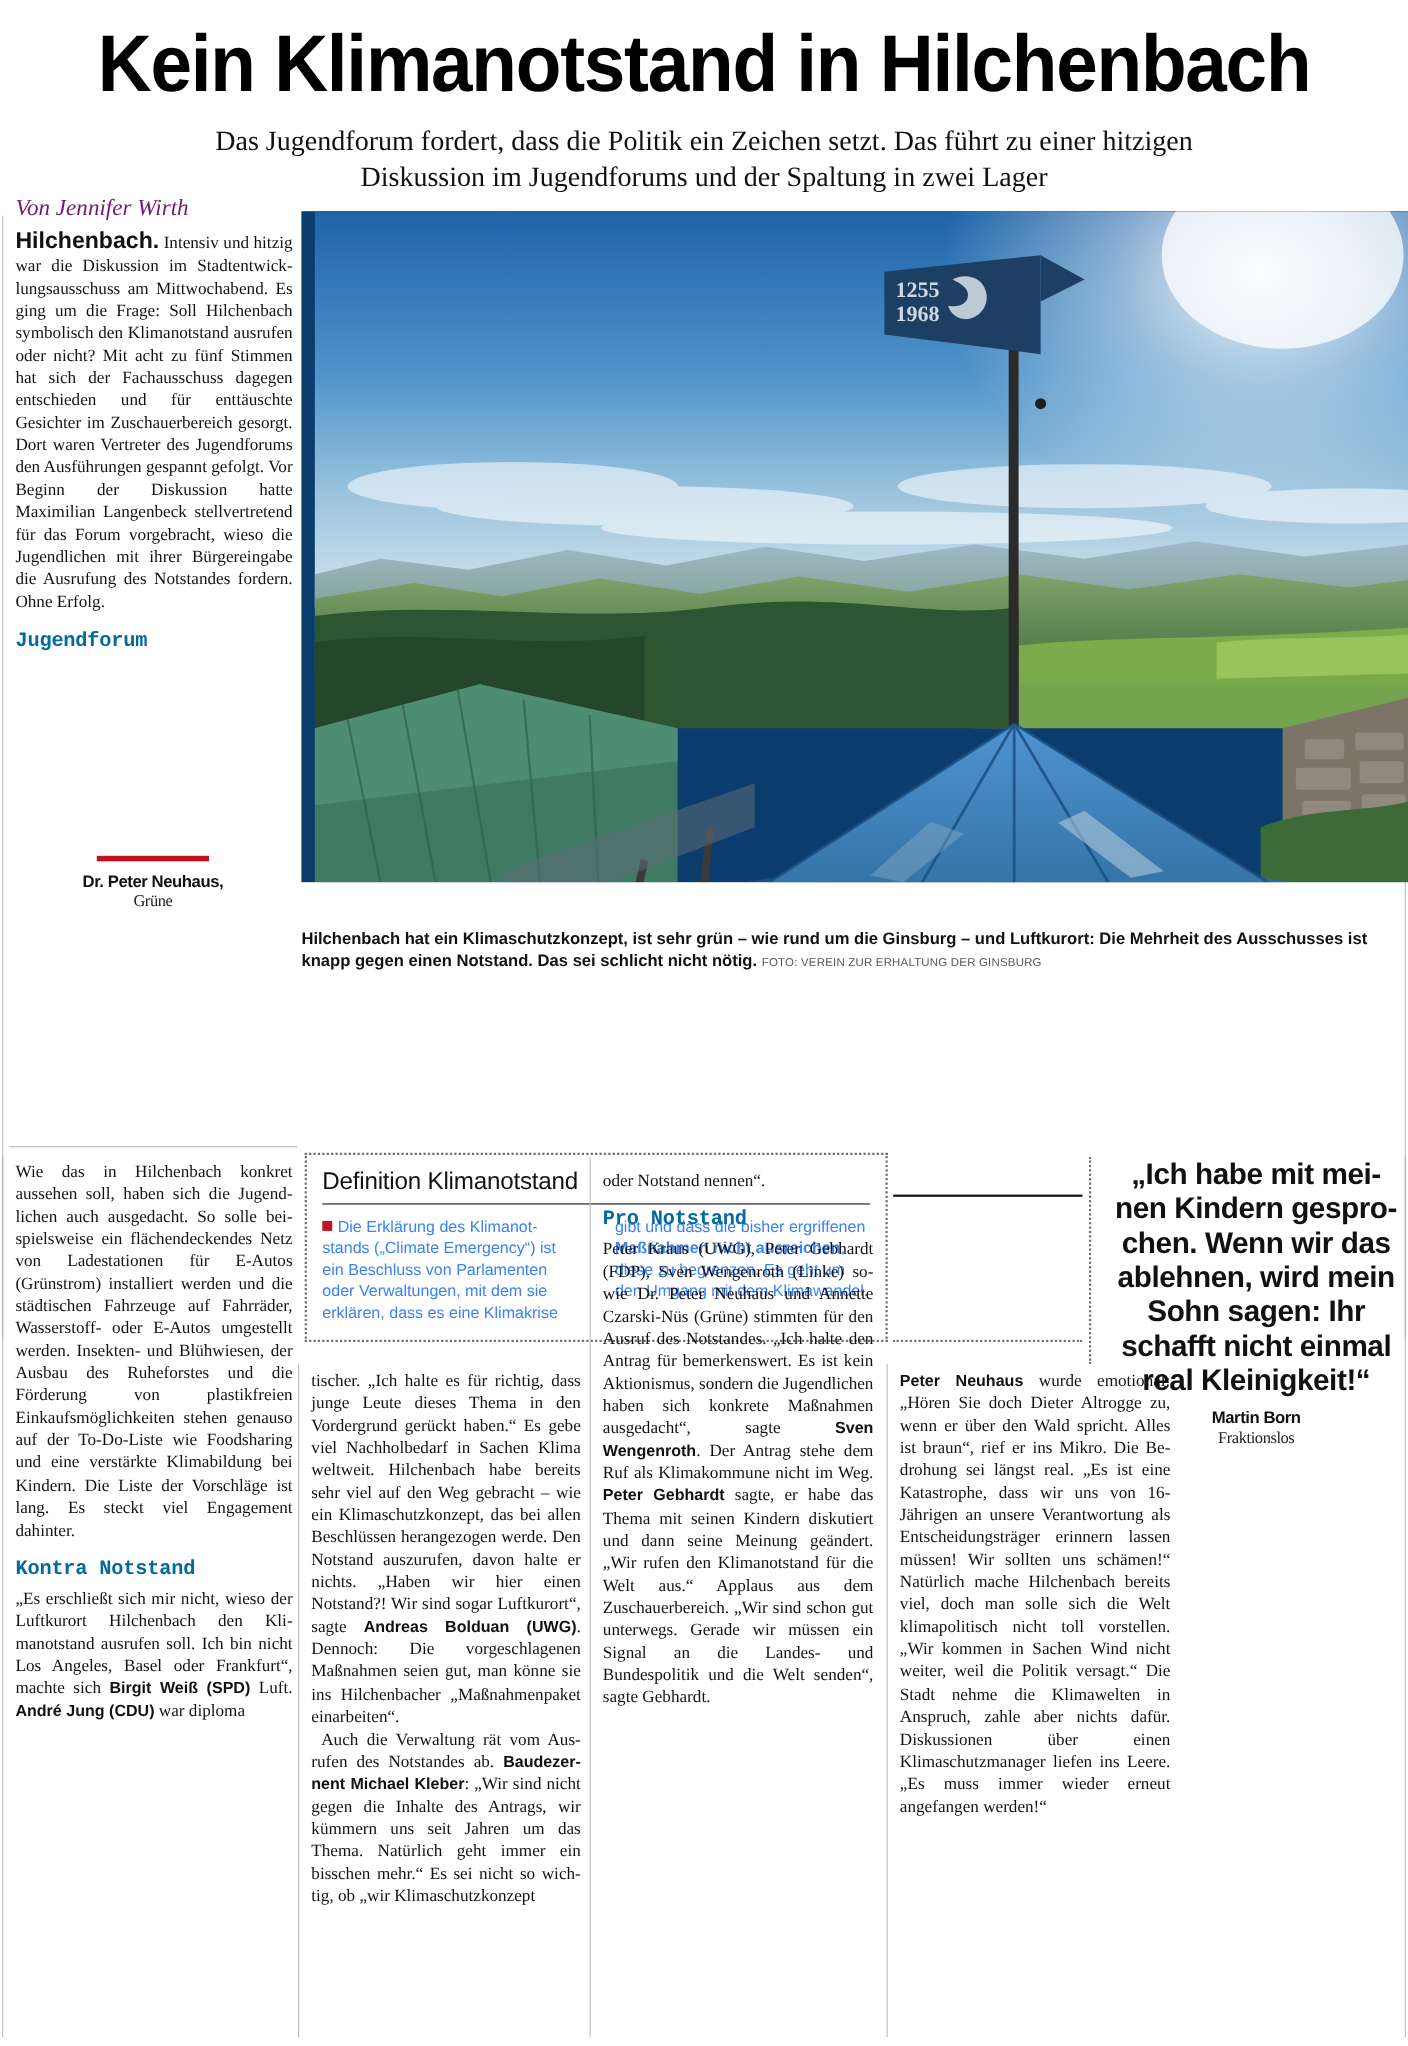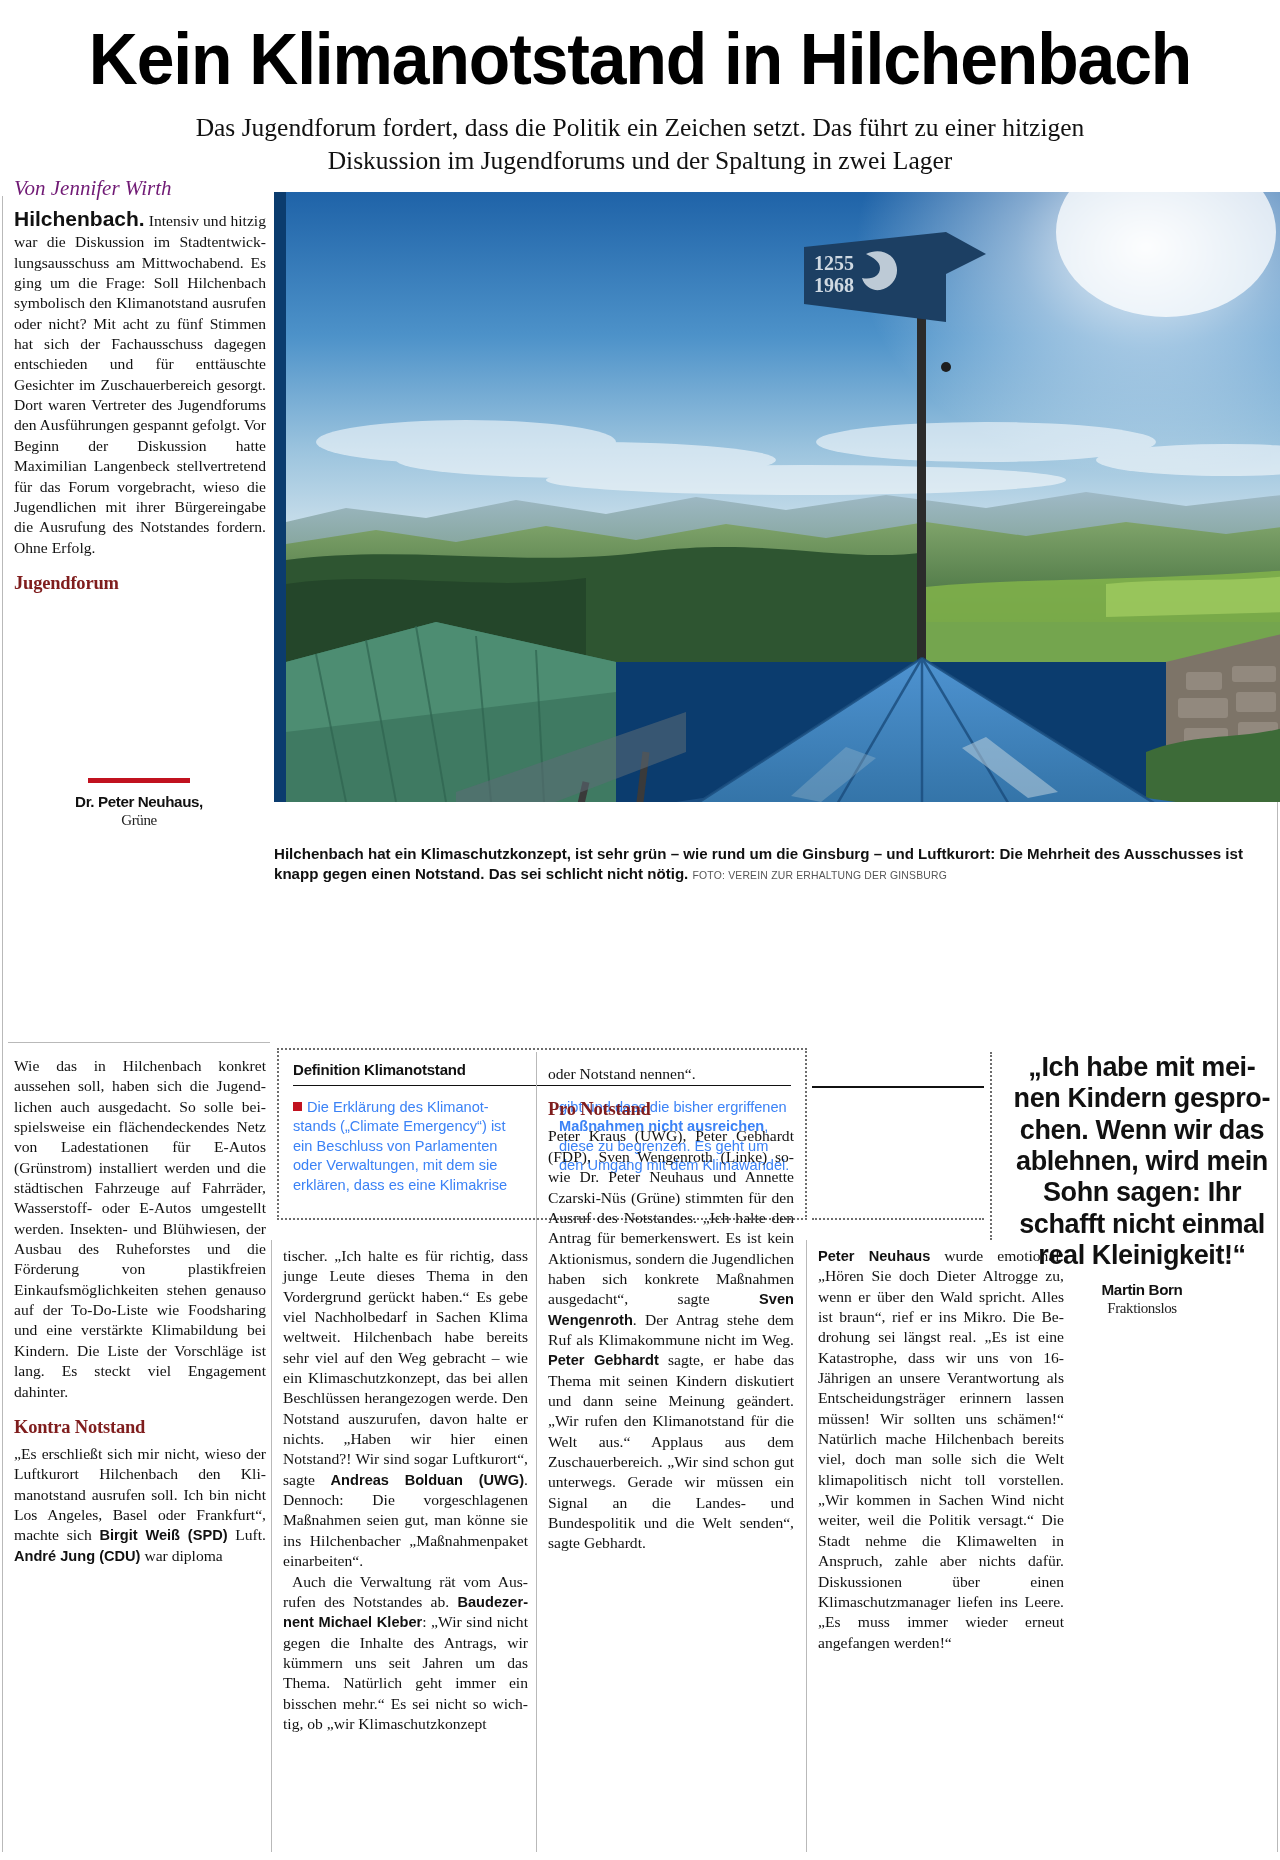--- a/index.html
+++ b/index.html
@@ -77,23 +77,23 @@
     color: #701a75;
   }
 
   .lead-city {
     font-family: "Liberation Sans", sans-serif;
     font-weight: bold;
     font-size: 21px;
   }
 
   .sub-red {
-    font-family: Liberation Serif, serif;
-    font-weight: bold;
-    color: #7f1d1d;
+    font-family: Liberation Mono, monospace;
+    font-weight: bold;
+    color: #0369a1;
     font-size: 18.5px;
     letter-spacing: -0.2px;
     margin: 13px 0 5px 0;
     text-align: left;
   }
 
   b.nm {
     font-family: "Liberation Sans", sans-serif;
     font-weight: bold;
     font-size: 14.6px;
@@ -165,22 +165,22 @@
     position: absolute;
     border-top: 2px dotted #6d6d6d;
     border-bottom: 2px dotted #6d6d6d;
     border-left: 2px dotted #6d6d6d;
     border-right: 2px dotted #6d6d6d;
     box-sizing: border-box;
     padding: 11px 14px 11px 14px;
   }
   .defbox-title {
     font-family: "Liberation Sans", sans-serif;
-    font-weight: bold;
-    font-size: 15px;
+    font-weight: normal;
+    font-size: 22px;
     color: #111;
     padding-bottom: 7px;
     border-bottom: 1.6px solid #111;
     letter-spacing: -0.2px;
   }
   .defbox-cols {
     margin-top: 12px;
     display: flex;
     gap: 34px;
     font-family: "Liberation Sans", sans-serif;

